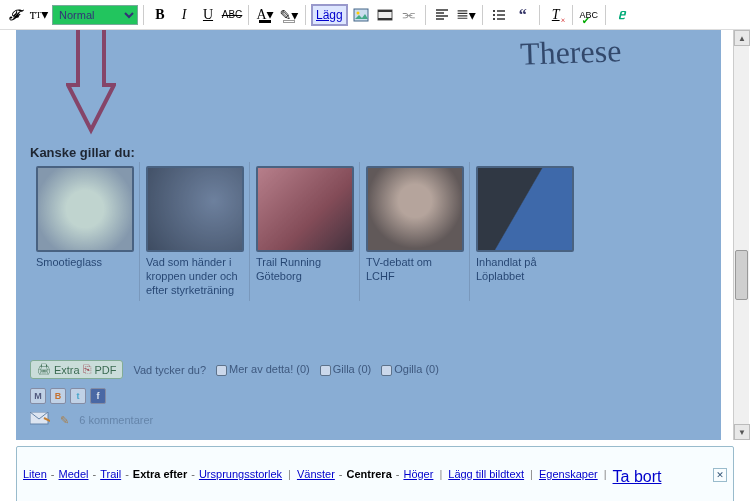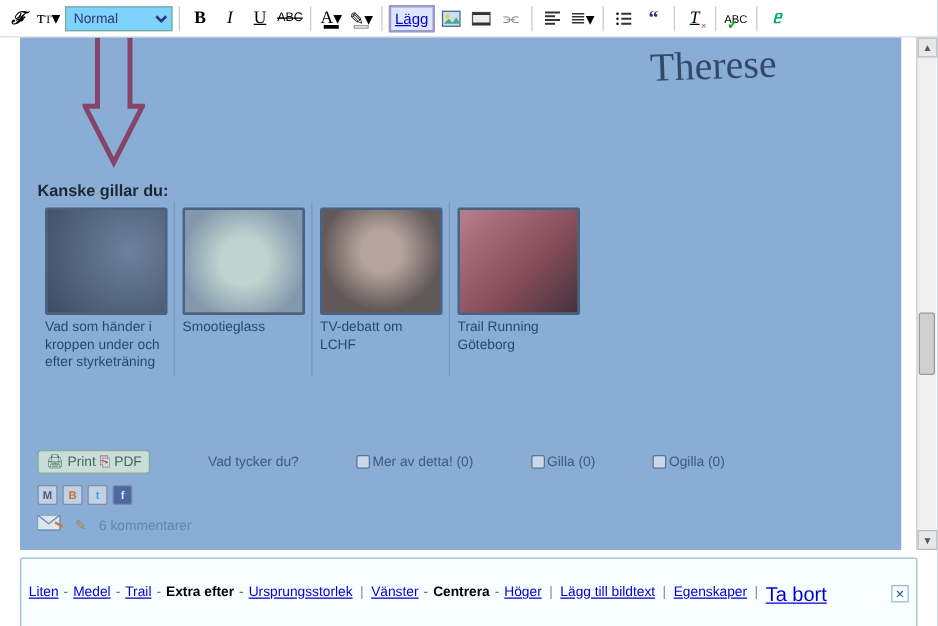--- a/index.html
+++ b/index.html
@@ -36,21 +36,21 @@
     background: #ccc;
     margin: 0 3px;
   }
   .fsel {
     height: 20px;
     width: 86px;
     border: 1px solid #7a9;
     color: #337;
     font-size: 11px;
     padding: 0 2px;
-    background: #7dd3fc;
+    background: #22c55e;
   }
   .link-btn {
     color: #00c;
     text-decoration: underline;
     font-size: 12px;
     padding: 1px 3px;
     border: 2px solid #99c;
     background: #dde6ff;
   }
   .editor-wrap {
@@ -155,21 +155,20 @@
     padding:2px 6px;
     color:#265a2a;
     display:flex;align-items:center;gap:3px;
     font-size:11px;
   }
   .chk{
     width:11px;height:11px;border:1px solid #567;border-radius:2px;display:inline-block;vertical-align:middle;margin-right:2px;background:#e7eef7;
   }
   .feed{
     color:#2b4466;
-    margin-left:36px;
   }
   .socialrow{
     position:absolute;left:14px;top:358px;
     display:flex;gap:4px;
   }
   .sico{width:16px;height:16px;border:1px solid #889;background:#d9e4f0;border-radius:2px;display:flex;align-items:center;justify-content:center;font-size:9px;color:#446;font-weight:bold;}
   .commentrow{
     position:absolute;left:14px;top:382px;
     display:flex;gap:10px;align-items:center;
     color:#5f7fa0;font-size:11px;
@@ -263,48 +262,54 @@
       <path d="M12 0 L12 55 L2 55 L25 100 L48 55 L38 55 L38 0" fill="none" stroke="#8a2a4a" stroke-width="4"></path>
     </svg>
 
     <div class="sig">Therese</div>
 
     <div class="liketitle">Kanske gillar du:</div>
 
     <div class="cards">
       <div class="card">
         <div class="thumbimg">
+            <div class="fillabs" style="background:radial-gradient(circle at 50% 50%,#d8e8d2 30%,#8898a4 80%)"></div>
+          </div>
+        <div class="cap">Smootieglass</div>
+      </div>
+      <div class="card">
+        <div class="thumbimg">
             <div class="fillabs" style="background:radial-gradient(circle at 70% 40%,#6a7990,#2b3340)"></div>
           </div>
         <div class="cap">Vad som händer i kroppen under och efter styrketräning</div>
       </div>
       <div class="card">
         <div class="thumbimg">
-            <div class="fillabs" style="background:radial-gradient(circle at 50% 50%,#d8e8d2 30%,#8898a4 80%)"></div>
-          </div>
-        <div class="cap">Smootieglass</div>
+            <div class="fillabs" style="background:linear-gradient(135deg,#c77 0%,#833 60%,#311 100%)"></div>
+          </div>
+        <div class="cap">Trail Running Göteborg</div>
       </div>
       <div class="card">
         <div class="thumbimg">
             <div class="fillabs" style="background:radial-gradient(circle at 50% 40%,#caa98e 24%,#5a4434 70%)"></div>
           </div>
         <div class="cap">TV-debatt om LCHF</div>
       </div>
       <div class="card">
         <div class="thumbimg">
-            <div class="fillabs" style="background:linear-gradient(135deg,#c77 0%,#833 60%,#311 100%)"></div>
-          </div>
-        <div class="cap">Trail Running Göteborg</div>
+            <div class="fillabs" style="background:linear-gradient(120deg,#191919 45%,#2b5aa0 46%)"></div>
+          </div>
+        <div class="cap">Inhandlat på Löplabbet</div>
       </div>
     </div>
 
     <div class="printrow">
       <span class="printbtn">
         <span>🖨</span>
-          <span>Print</span>
+          <span>Extra</span>
         <span style="color:#a33">⎘</span>
           <span>PDF</span>
       </span>
       <span class="feed">Vad tycker du?</span>
       <span class="feed"><span class="chk"></span><span>Mer av detta! (0)</span></span>
       <span class="feed"><span class="chk"></span><span>Gilla (0)</span></span>
       <span class="feed"><span class="chk"></span><span>Ogilla (0)</span></span>
     </div>
 
     <div class="socialrow">

